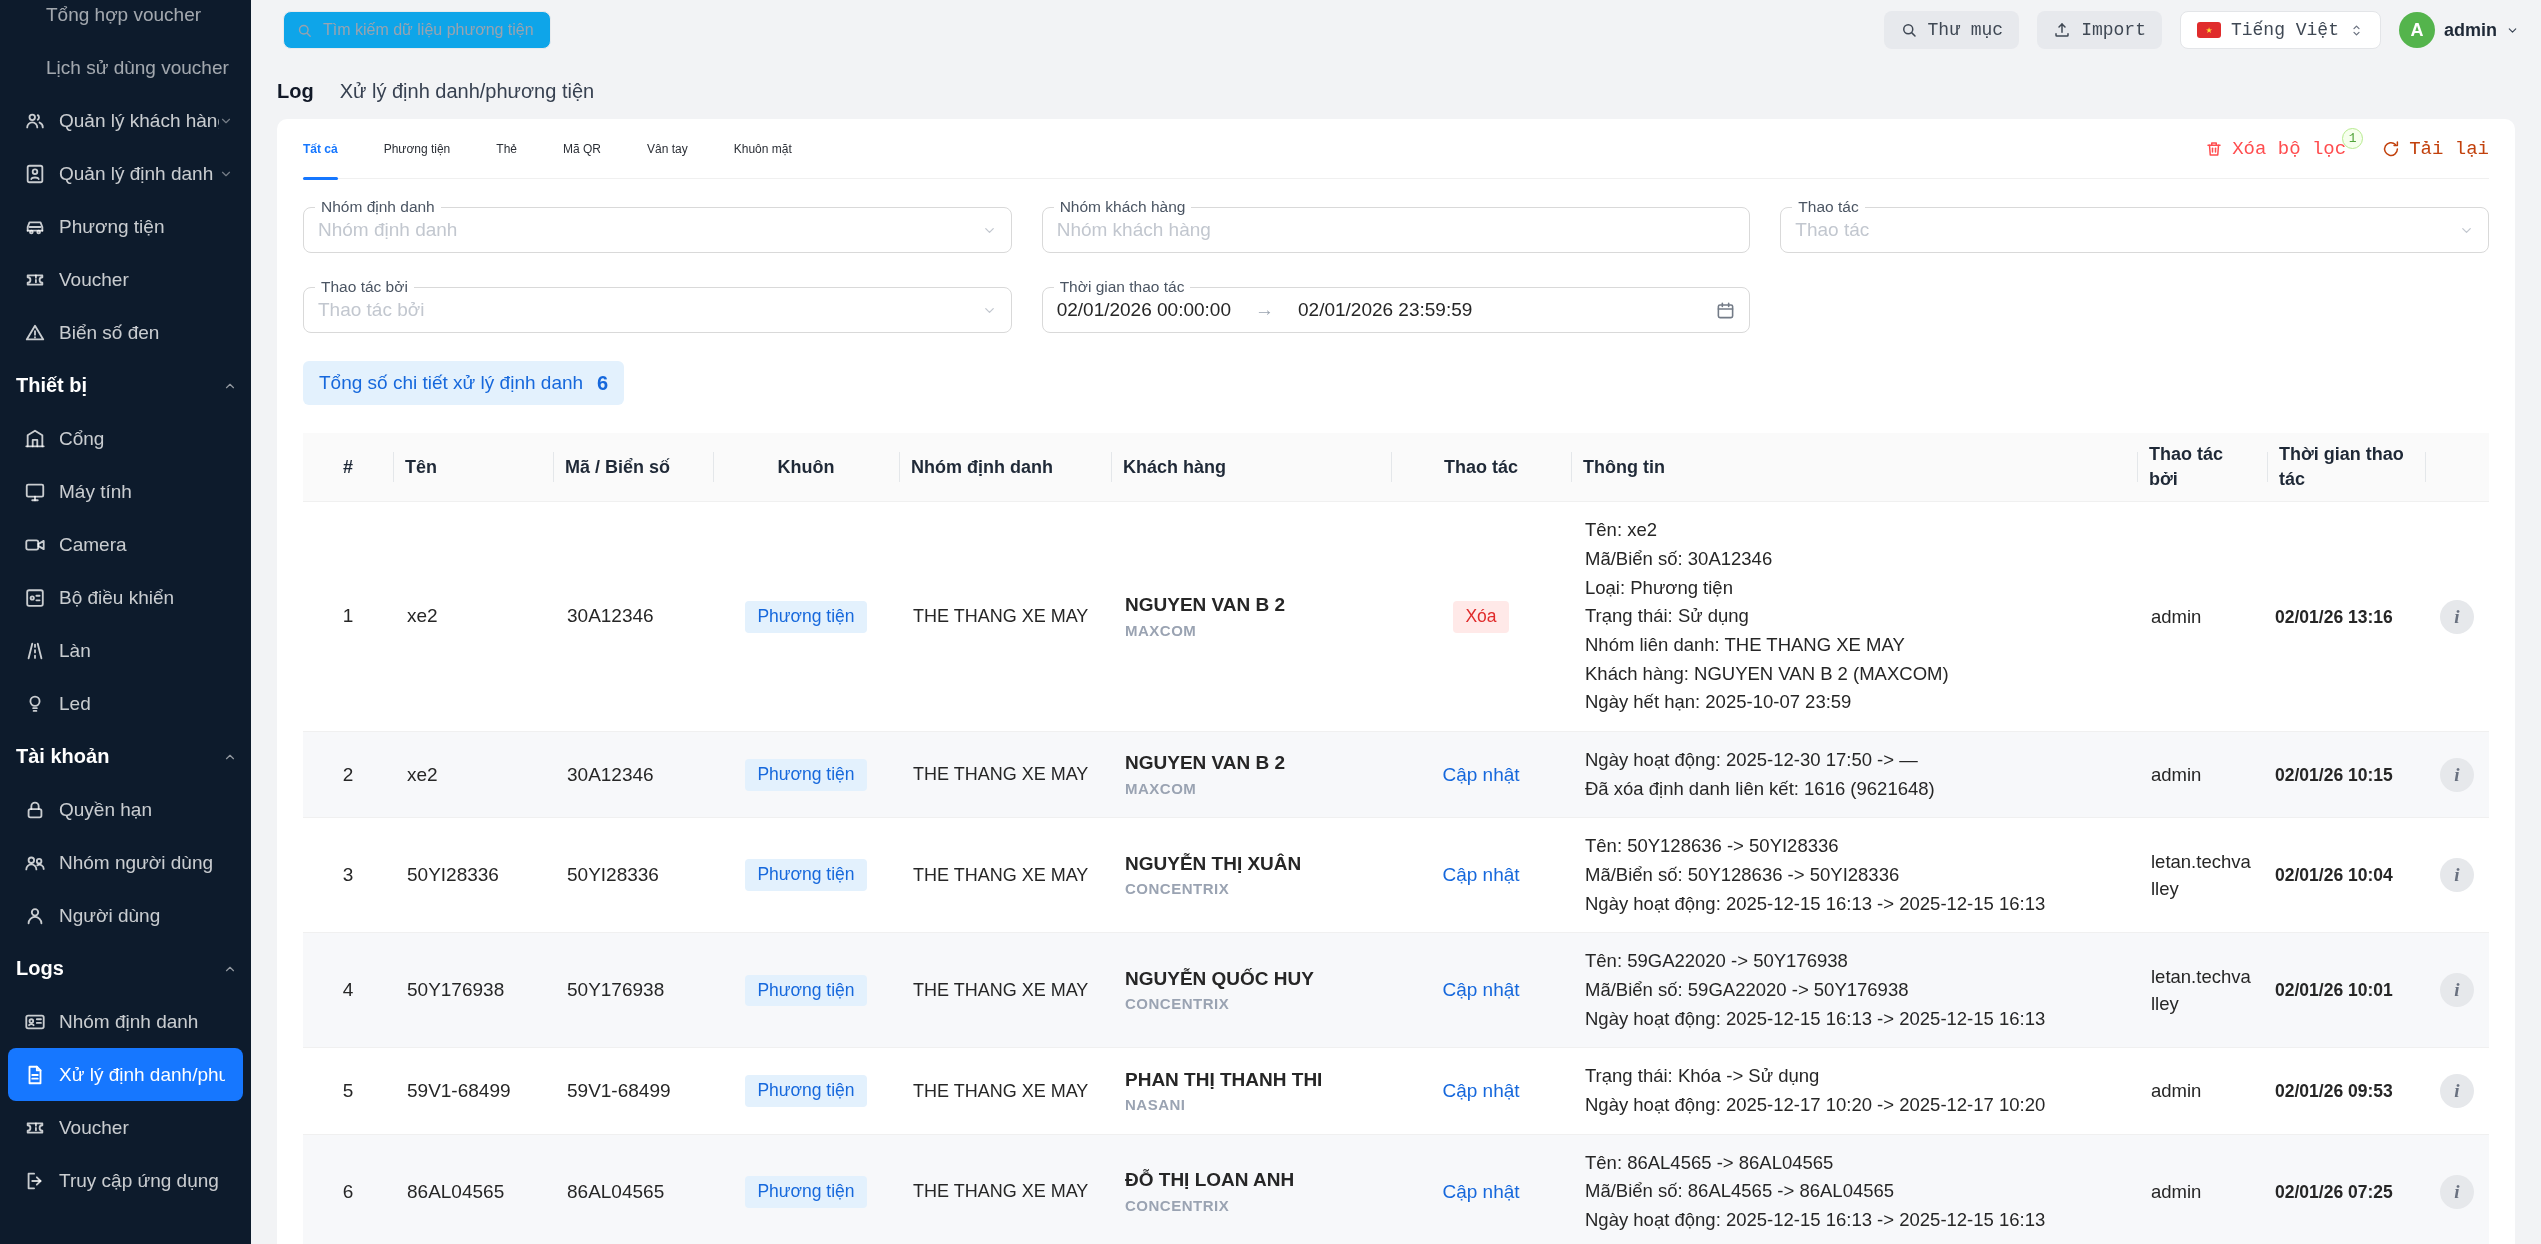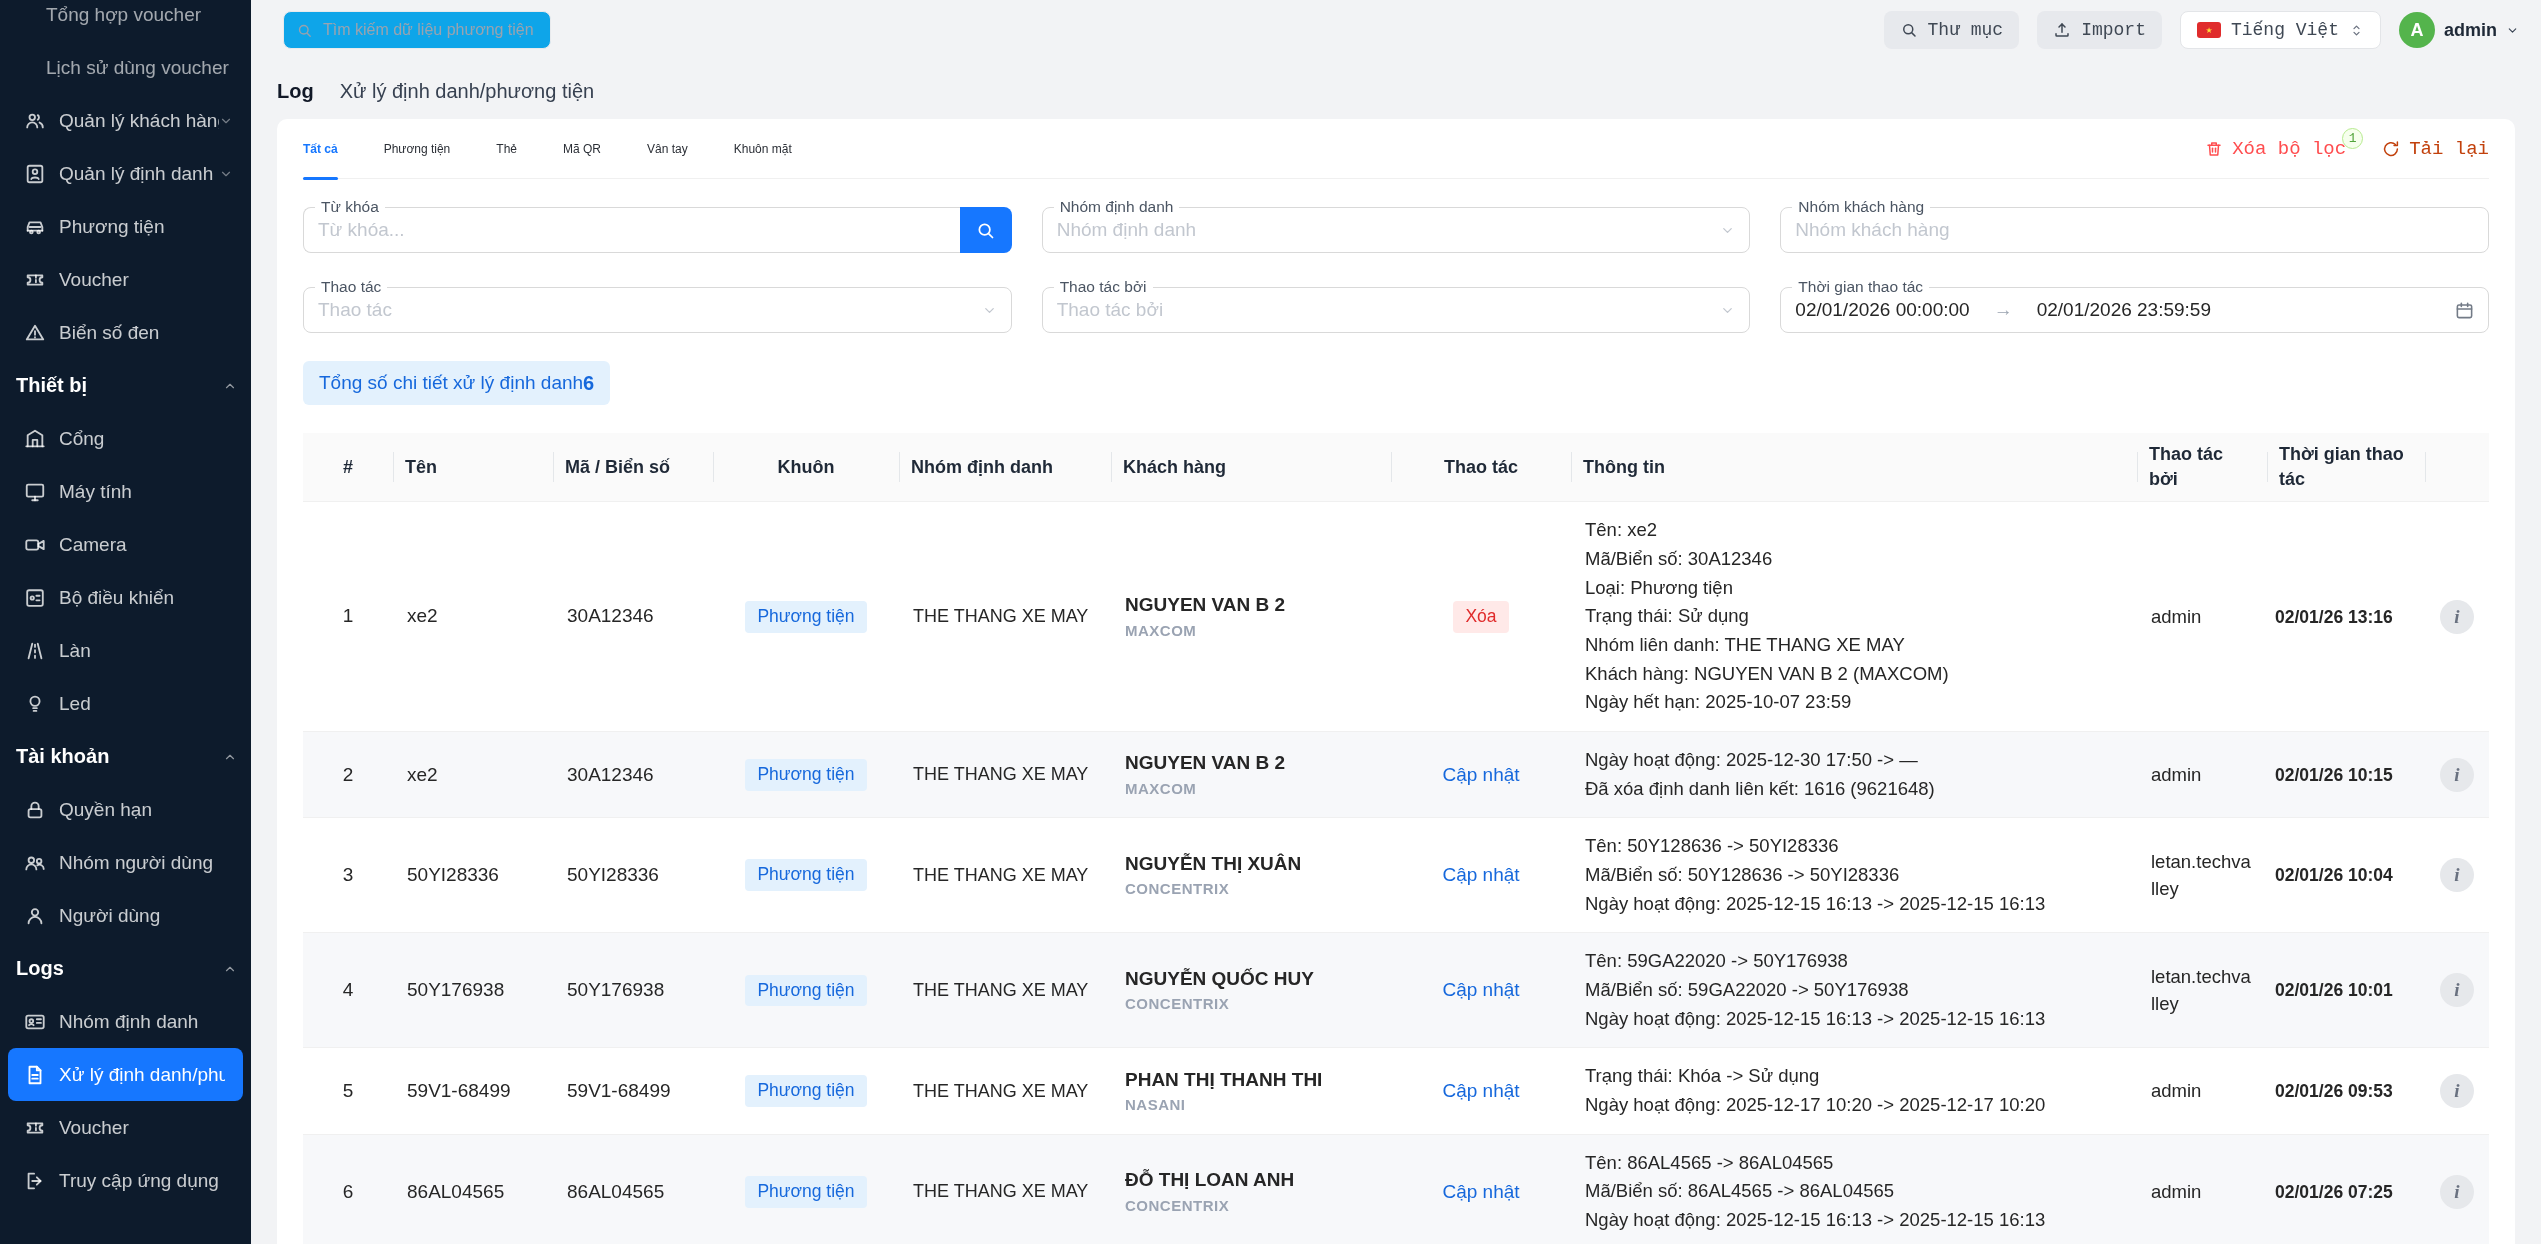--- a/index.html
+++ b/index.html
@@ -70,21 +70,21 @@
 .kw{display:flex}
 .kw .control{border-radius:8px 0 0 8px;flex:1;border-right:none}
 .kw-btn{width:52px;height:46px;background:var(--accent,#1677ff);border-radius:0 8px 8px 0;display:flex;align-items:center;justify-content:center;color:#fff}
 .kw-btn svg{width:21px;height:21px}
 .sel-chev{margin-left:auto;color:#c2c7cf}
 .sel-chev svg{width:15px;height:15px}
 .range .range-arrow{color:#9aa3af;margin:0 24px}
 .range .cal{margin-left:auto;color:#737b87}
 .range .cal svg{width:19px;height:19px}
 
-.summary{display:inline-flex;align-items:center;gap:0;margin-top:28px;background:#e3f1fd;color:#1668dc;border-radius:6px;padding:0 16px;height:44px;font-size:19px}
+.summary{display:inline-flex;align-items:center;gap:14px;margin-top:28px;background:#e3f1fd;color:#1668dc;border-radius:6px;padding:0 16px;height:44px;font-size:19px}
 .summary b{font-weight:700;font-size:20px}
 
 table{width:100%;border-collapse:collapse;table-layout:fixed;margin-top:28px}
 th{background:#fafafa;font-size:18px;font-weight:700;color:#1f2937;text-align:left;padding:9px 12px;position:relative;border-bottom:1px solid #f0f0f0;line-height:1.4}
 th.center{text-align:center}
 th:not(:first-child)::before{content:"";position:absolute;left:0;top:28%;height:44%;width:1px;background:#e4e7ea}
 td{padding:14px;border-bottom:1px solid #f0f0f0;font-size:19px;vertical-align:middle;line-height:1.5}
 tbody tr:nth-child(even) td{background:#f7f8fa}
 td.center{text-align:center}
 td:last-child{padding:14px 8px}
@@ -428,36 +428,20 @@
                     <path d="M20.5 2.8v4.4h-4.4"></path>
                   </svg>
                 </span>
               <span>Tải lại</span>
             </button>
           </div>
         </div>
 
         <div class="filters">
 
-          <div class="field">
-            <span class="field-label">Từ khóa</span>
-            <div class="kw">
-              <div class="control">
-                  <input placeholder="Từ khóa..." style="">
-                </div>
-              <button class="kw-btn">
-                  <span class="ic">
-                    <svg viewBox="0 0 24 24" fill="none" stroke="currentColor" stroke-width="2" stroke-linecap="round" stroke-linejoin="round">
-                      <circle cx="11" cy="11" r="6"></circle>
-                      <path d="M15.8 15.8 20 20"></path>
-                    </svg>
-                  </span>
-                </button>
-            </div>
-          </div>
 
           <div class="field">
             <span class="field-label">Nhóm định danh</span>
             <div class="control">
               <span class="ph">Nhóm định danh</span>
               <span class="ic sel-chev">
                   <svg viewBox="0 0 24 24" fill="none" stroke="currentColor" stroke-width="2" stroke-linecap="round" stroke-linejoin="round">
                     <path d="m6 9 6 6 6-6"></path>
                   </svg>
                 </span>

